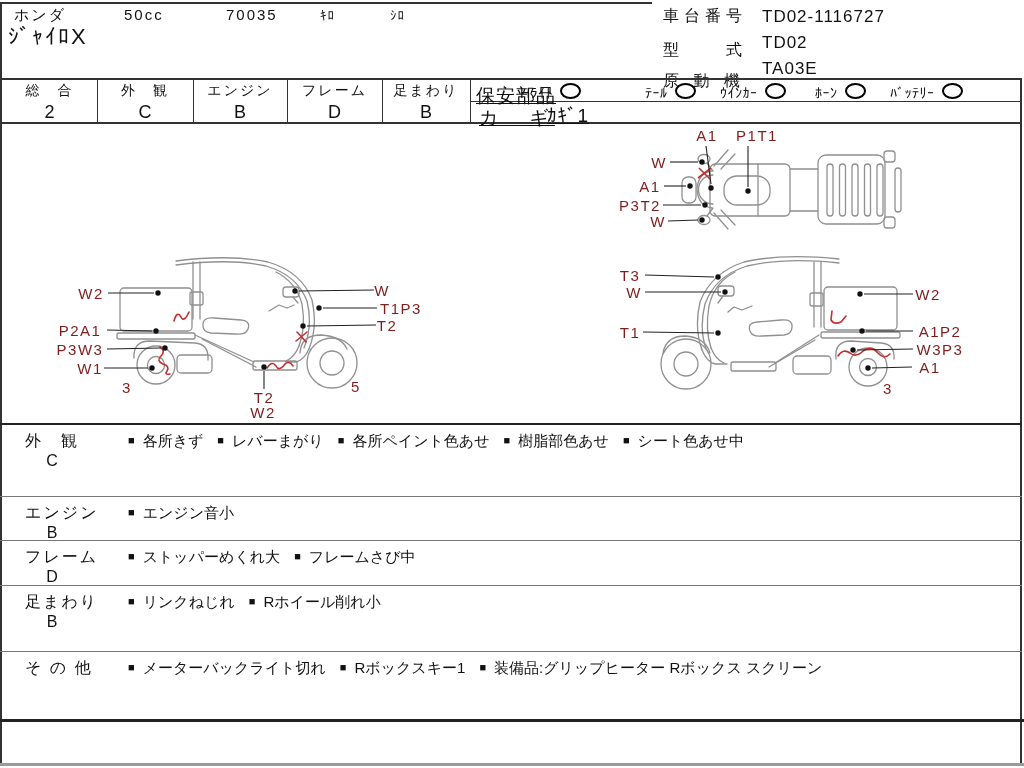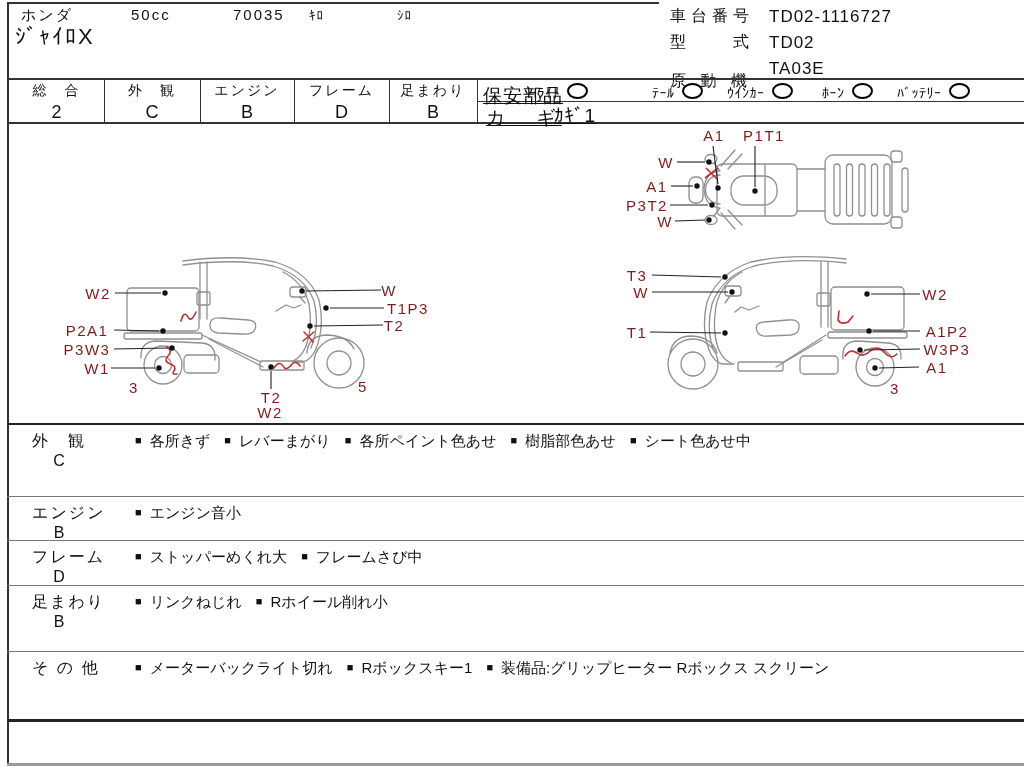--- a/index.html
+++ b/index.html
@@ -1,18 +1,18 @@
 <!DOCTYPE html>
 <html><head>
 <meta charset="utf-8">
 <style>
   html,body{margin:0;padding:0;background:#fff;}
   body{width:1024px;height:768px;position:relative;overflow:hidden;
        font-family:"Liberation Sans","DejaVu Sans",sans-serif;color:#111;}
-  .sheet{position:absolute;inset:0;background:#fff;margin-left:7px;}
+  .sheet{position:absolute;inset:0;background:#fff;}
   .abs{position:absolute;white-space:nowrap;}
   .hline,.vline{position:absolute;background:#333;}
   .t15{font-size:15px;letter-spacing:2px;}
   .t13{font-size:13px;letter-spacing:1px;}
   .model{font-size:22px;letter-spacing:2px;}
   .hr-label{font-size:16px;letter-spacing:5px;}
   .hr-value{font-size:17px;letter-spacing:1px;}
   .gcell{position:absolute;top:80px;height:42px;text-align:center;}
   .glabel{font-size:14px;letter-spacing:2px;margin-top:2px;}
   .gvalue{font-size:18px;margin-top:2px;}
@@ -34,27 +34,27 @@
   #overlay{left:0;top:0;pointer-events:none;}
 </style>
 </head>
 <body>
 
 <div class="sheet">
 
   <span class="abs t15" style="left:14px;top:6px">ホンダ</span>
   <span class="abs t15" style="left:124px;top:6px">50cc</span>
   <span class="abs t15" style="left:226px;top:6px">70035</span>
-  <span class="abs t13" style="left:302px;top:8px">ｷﾛ</span>
+  <span class="abs t13" style="left:320px;top:8px">ｷﾛ</span>
   <span class="abs t13" style="left:390px;top:8px">ｼﾛ</span>
   <span class="abs model" style="left:8px;top:24px">ｼﾞｬｲﾛX</span>
 
   <span class="abs hr-label" style="left:663px;top:6px">車台番号</span>
   <span class="abs hr-value" style="left:762px;top:7px">TD02-1116727</span>
-  <span class="abs hr-label" style="left:663px;top:32px">型　　式</span>
+  <span class="abs hr-label" style="left:663px;top:40px">型　　式</span>
   <span class="abs hr-value" style="left:762px;top:33px">TD02</span>
   <span class="abs hr-label" style="left:663px;top:71px">原 動 機</span>
   <span class="abs hr-value" style="left:762px;top:59px">TA03E</span>
 
   <div class="hline" style="left:0;top:2px;width:652px;height:2px"></div>
   <div class="vline" style="left:0;top:2px;width:2px;height:761px"></div>
   <div class="vline" style="left:1020px;top:78px;width:2px;height:685px"></div>
   <div class="hline" style="left:0;top:78px;width:1022px;height:2px"></div>
   <div class="hline" style="left:0;top:122px;width:1022px;height:2px"></div>
   <div class="vline" style="left:97px;top:78px;width:1px;height:46px"></div>

